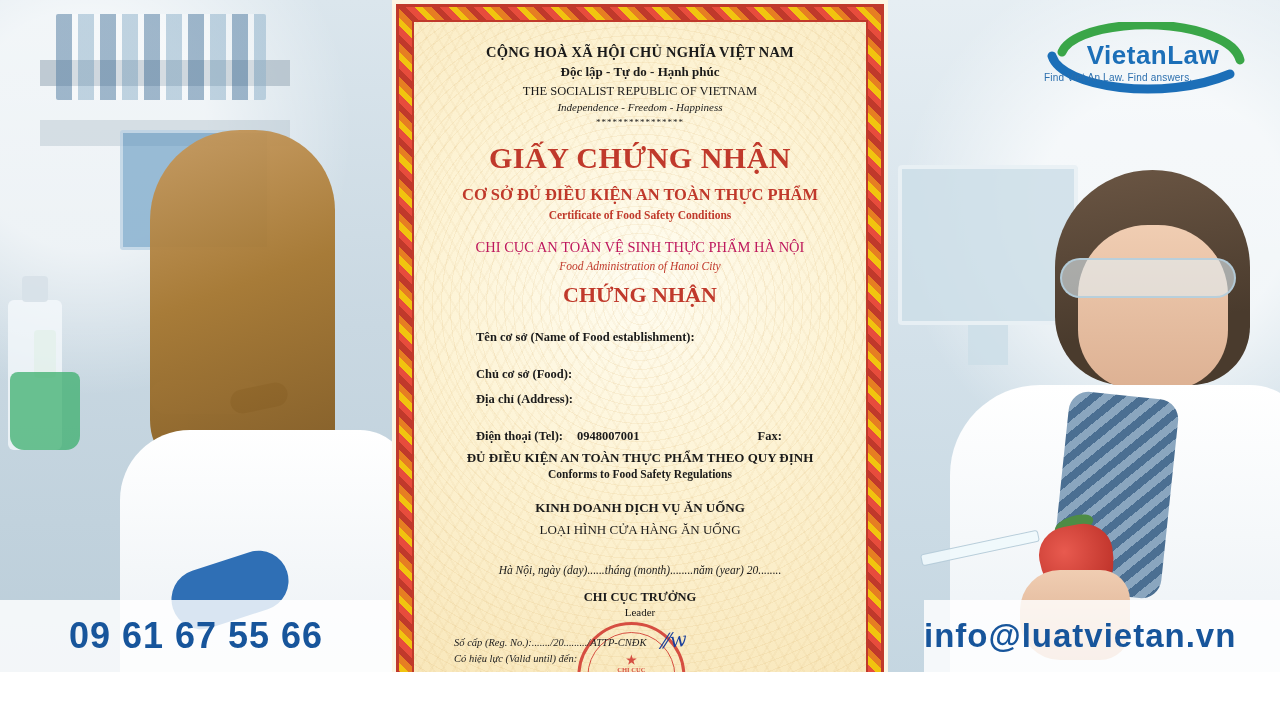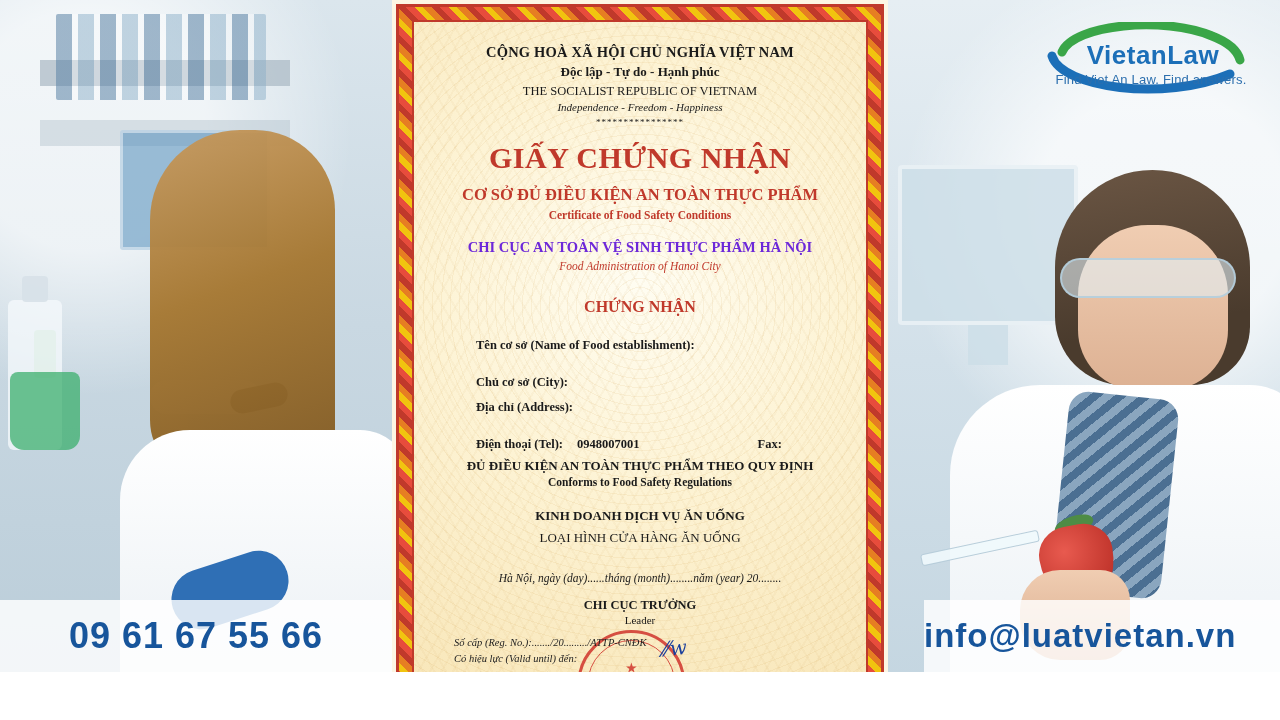--- a/index.html
+++ b/index.html
@@ -281,27 +281,27 @@
   }
   .title-sub {
     font-size: 16.5px; font-weight: bold; color: #c0392b;
     margin-top: 10px;
   }
   .title-sub-en {
     font-size: 11.5px; font-weight: bold; color: #c0392b;
     margin-top: 4px;
   }
   .org-vi {
-    font-size: 14.5px; font-weight: bold; margin-top: 18px; color: #6d28d9;
+    font-size: 14.5px; font-weight: normal; margin-top: 18px; color: #be185d;
   }
   .org-en {
     font-size: 11.5px; font-style: italic; color: #c0392b; margin-top: 4px;
   }
   .certifies-vi {
-    font-size: 16px; font-weight: bold; color: #c0392b; margin-top: 26px;
+    font-size: 22px; font-weight: bold; color: #c0392b; margin-top: 10px;
   }
   .certifies-en {
     font-size: 16px; font-style: italic; color: #c0392b; margin-top: 1px;
   }
 
   .fields { margin-top: 22px; text-align: left; padding-left: 28px; }
   .field-row { font-size: 12.5px; font-weight: bold; margin-bottom: 22px; }
   .field-row.tight { margin-bottom: 10px; }
   .field-row.tel { margin-bottom: 6px; display: flex; }
   .field-row.tel .fax { margin-left: 118px; }
@@ -365,22 +365,22 @@
   .logo-text {
     position: absolute; left: 0; top: 22px; width: 218px;
     font-family: "Liberation Sans", sans-serif;
     font-size: 26px; font-weight: bold; letter-spacing: .5px;
   }
   .logo-viet { color: #1c6fb8; }
   .logo-law { color: #1c6fb8; }
   .logo-tag {
     position: absolute; left: 0; top: 54px; width: 218px;
     font-family: "Liberation Sans", sans-serif;
-    font-size: 13px; color: #2c6fae; letter-spacing: .2px;
-    text-align: center; padding-right: 4px;
+    font-size: 10px; color: #2c6fae; letter-spacing: .2px;
+    text-align: left; padding-right: 4px;
   }
 
   
   .bottom-bar {
     position: absolute; bottom: 0; height: 72px;
     background: rgba(255,255,255,.82);
     display: flex; align-items: center;
   }
   .bar-left { left: 0; width: 392px; justify-content: center; }
   .bar-right { left: 888px; width: 392px; justify-content: flex-start; margin-left: 36px; }
@@ -454,21 +454,21 @@
       <div class="title-sub">CƠ SỞ ĐỦ ĐIỀU KIỆN AN TOÀN THỰC PHẨM</div>
       <div class="title-sub-en">Certificate of Food Safety Conditions</div>
 
       <div class="org-vi">CHI CỤC AN TOÀN VỆ SINH THỰC PHẨM HÀ NỘI</div>
       <div class="org-en">Food Administration of Hanoi City</div>
 
       <div class="certifies-vi">CHỨNG NHẬN</div>
 
       <div class="fields">
         <div class="field-row">Tên cơ sở (Name of Food establishment):</div>
-        <div class="field-row tight">Chủ cơ sở (City):</div>
+        <div class="field-row tight">Chủ cơ sở (Food):</div>
         <div class="field-row">Địa chỉ (Address):</div>
         <div class="field-row tel">
           <span>Điện thoại (Tel):</span>
           <span style="margin-left:14px;">0948007001</span>
           <span class="fax">Fax:</span>
         </div>
       </div>
 
       <div class="conform-vi">ĐỦ ĐIỀU KIỆN AN TOÀN THỰC PHẨM THEO QUY ĐỊNH</div>
       <div class="conform-en">Conforms to Food Safety Regulations</div>

